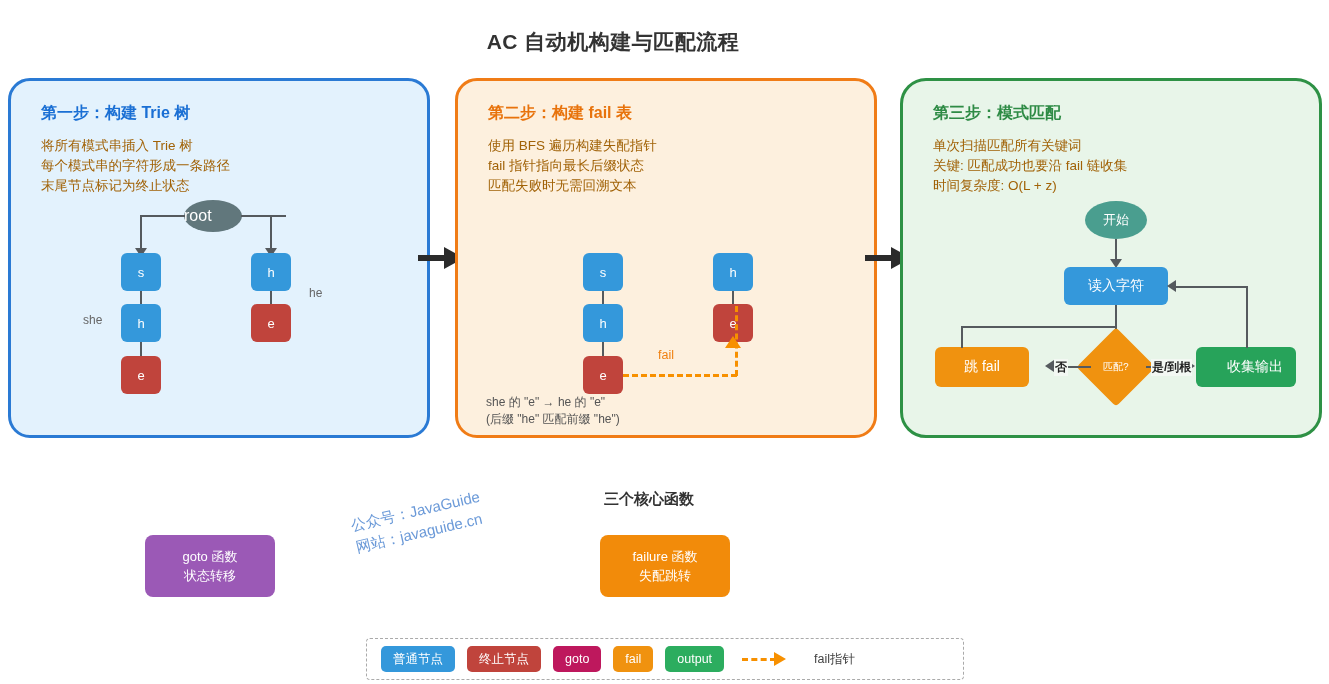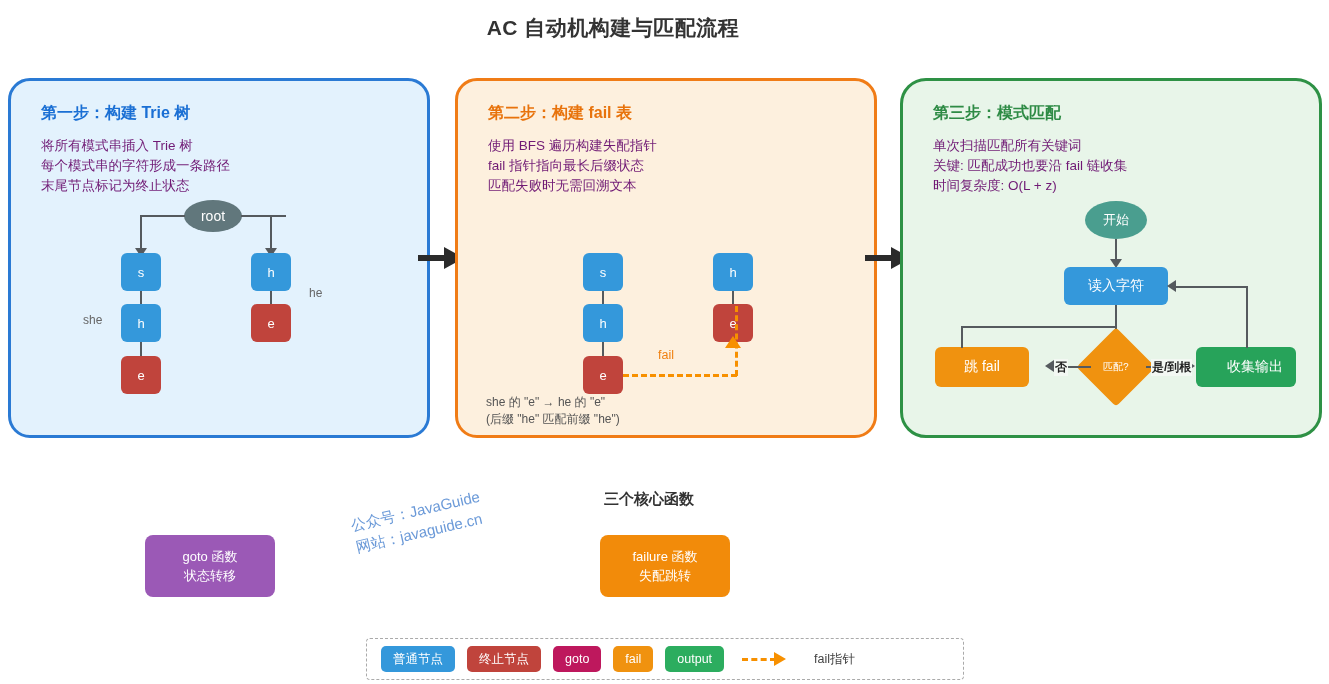--- a/index.html
+++ b/index.html
@@ -6,21 +6,21 @@
   html, body {
     width: 1329px; height: 684px;
     background: #ffffff;
     font-family: "Liberation Sans", "DejaVu Sans", sans-serif;
     overflow: hidden;
   }
   #root { position: relative; width: 1329px; height: 684px; }
 
   
   .page-title {
-    position: absolute; left: 0; top: 14px; width: 1226px;
+    position: absolute; left: 0; top: 28px; width: 1226px;
     text-align: center;
     font-size: 21px; font-weight: bold; color: #333333;
     letter-spacing: .5px;
   }
 
   
   .panel {
     position: absolute;
     border-radius: 22px;
     border: 3px solid #000;
@@ -35,21 +35,21 @@
   .panel-heading {
     position: absolute; left: 30px; top: 22px;
     font-size: 16px; font-weight: bold;
   }
   .panel-1 .panel-heading { color: #1a6fd4; }
   .panel-2 .panel-heading { color: #e8730c; }
   .panel-3 .panel-heading { color: #2e8b45; }
 
   .panel-desc {
     position: absolute; left: 30px; top: 55px;
-    font-size: 13.5px; color: #701a75; line-height: 20px;
+    font-size: 13.5px; color: #a16207; line-height: 20px;
     white-space: pre-line;
   }
 
   
   .big-arrow { position: absolute; height: 22px; }
   .big-arrow .shaft {
     position: absolute; left: 0; top: 8px; width: 28px; height: 6px;
     background: #2b2b2b;
   }
   .big-arrow .head {
@@ -70,22 +70,22 @@
     display: flex; align-items: center; justify-content: center;
     color: #ffffff; font-size: 13px;
   }
   .node.blue { background: #3498db; }
   .node.red  { background: #c0443c; }
 
   .root-ellipse {
     position: absolute; width: 58px; height: 32px;
     border-radius: 50%;
     background: #61777c;
-    display: flex; align-items: center; justify-content: center;
-    color: #ffffff; font-size: 14px;
+    display: flex; align-items: center; 
+    color: #ffffff; font-size: 16px;
   }
 
   
   .line-v, .line-h {
     position: absolute; background: #555a5e;
   }
   .line-v { width: 2px; }
   .line-h { height: 2px; }
   .arrowhead-down {
     position: absolute; width: 0; height: 0;

